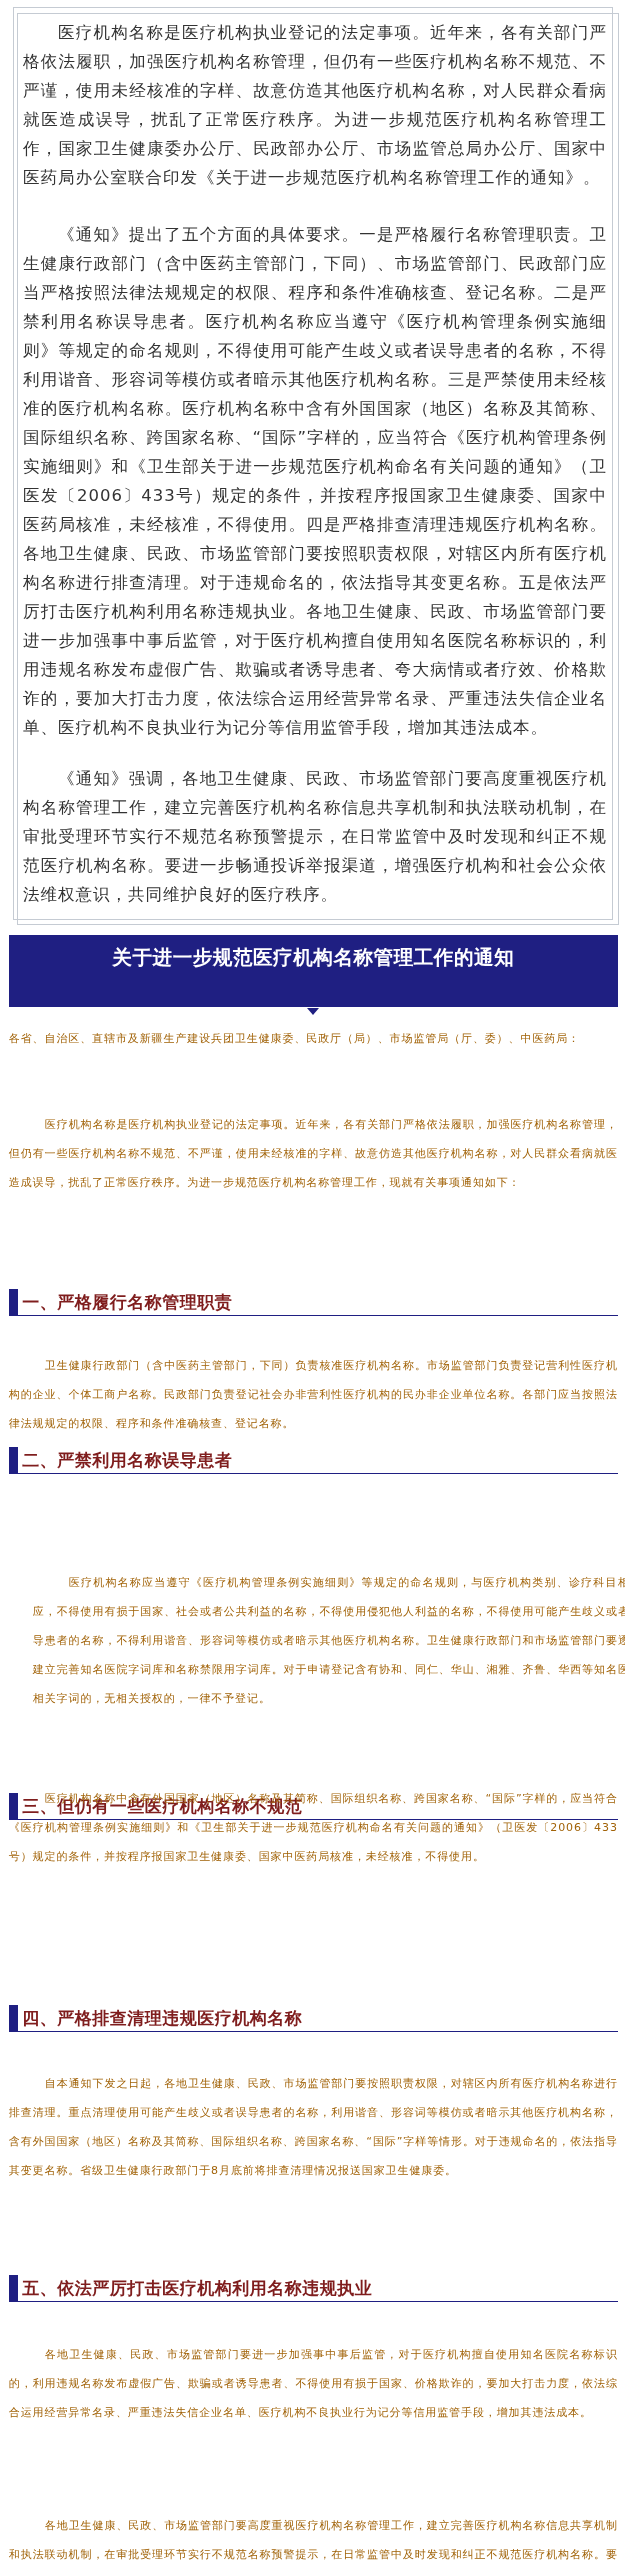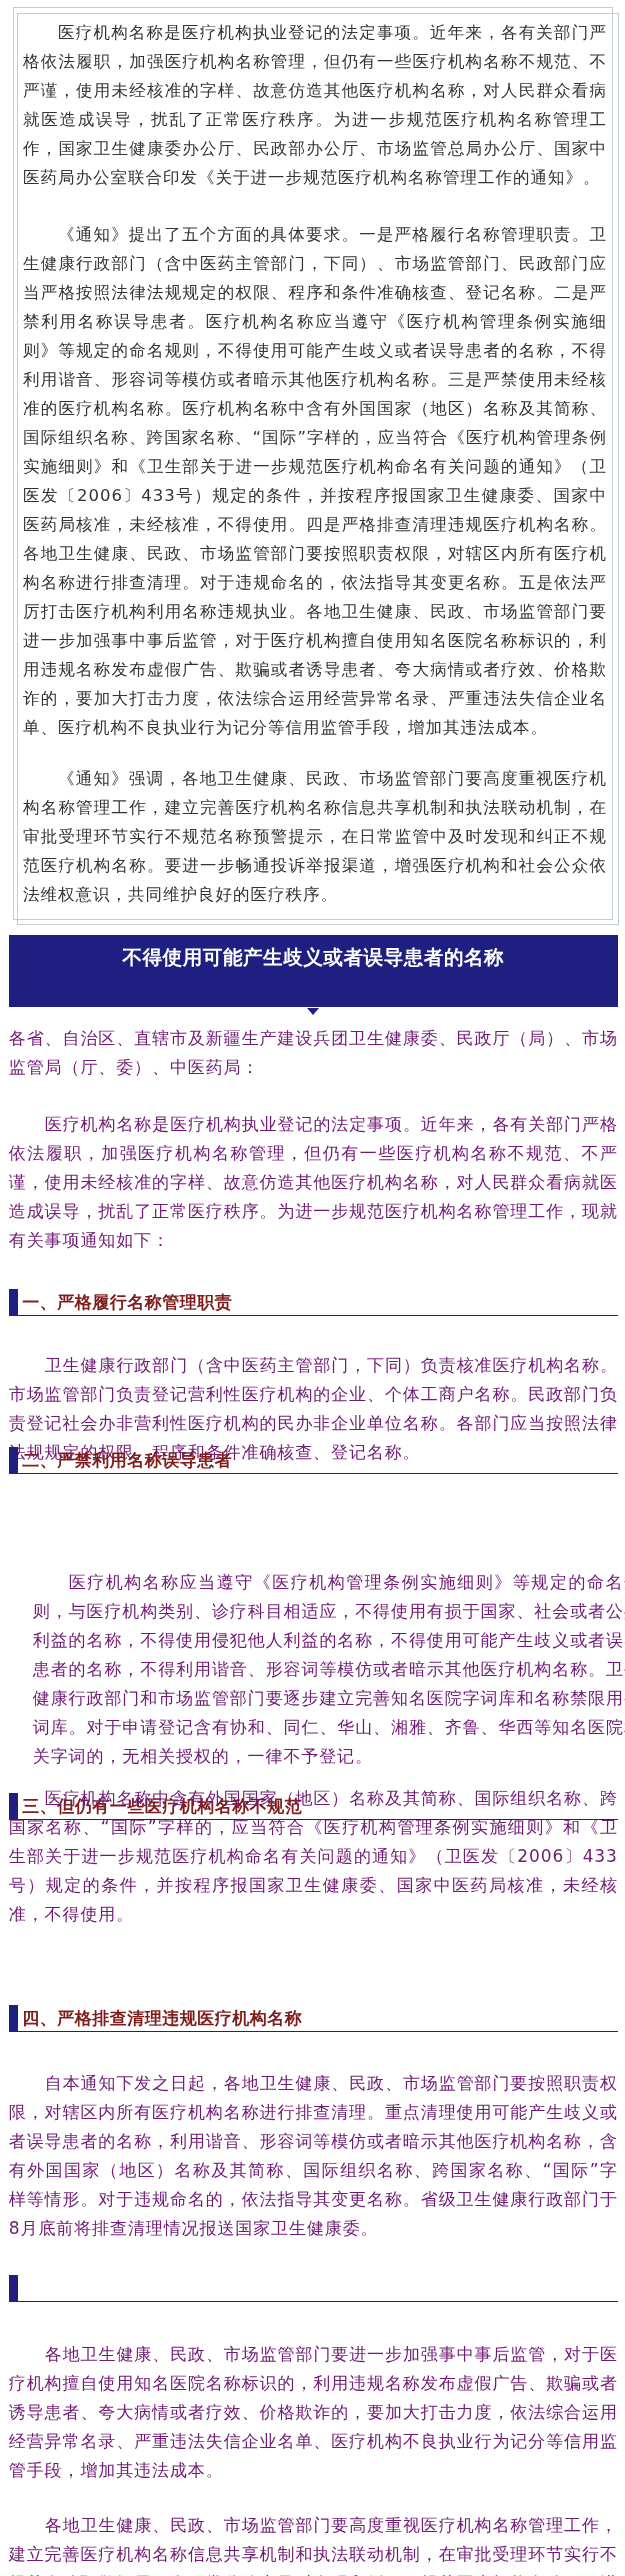--- a/index.html
+++ b/index.html
@@ -60,26 +60,26 @@
     position: absolute; left: 298px; bottom: -7.7px;
     width: 0; height: 0;
     border-left: 6.7px solid transparent;
     border-right: 6.7px solid transparent;
     border-top: 7.7px solid #1f1f82;
   }
 
   
   .body-para {
     left: 8.8px; width: 609px;
-    font-size: 17px;
+    font-size: 11px;
     line-height: 29px;
     letter-spacing: 0.9px;
     text-align: justify;
     margin: 0;
-    color: #701a75;
+    color: #a16207;
   }
   .indent { text-indent: 36px; }
 
   
   .section-heading {
     left: 8.8px; width: 609px; height: 27px;
     border-bottom: 1px solid #1f1f82;
     box-sizing: border-box;
   }
   .section-bar {
@@ -99,21 +99,21 @@
 <body>
 
 <div class="abs card-frame-outer"></div>
 <div class="abs card-frame-inner"></div>
 
 <p class="abs card-para" style="top:18px;">医疗机构名称是医疗机构执业登记的法定事项。近年来，各有关部门严格依法履职，加强医疗机构名称管理，但仍有一些医疗机构名称不规范、不严谨，使用未经核准的字样、故意仿造其他医疗机构名称，对人民群众看病就医造成误导，扰乱了正常医疗秩序。为进一步规范医疗机构名称管理工作，国家卫生健康委办公厅、民政部办公厅、市场监管总局办公厅、国家中医药局办公室联合印发《关于进一步规范医疗机构名称管理工作的通知》。</p>
 <p class="abs card-para" style="top:220px;">《通知》提出了五个方面的具体要求。一是严格履行名称管理职责。卫生健康行政部门（含中医药主管部门，下同）、市场监管部门、民政部门应当严格按照法律法规规定的权限、程序和条件准确核查、登记名称。二是严禁利用名称误导患者。医疗机构名称应当遵守《医疗机构管理条例实施细则》等规定的命名规则，不得使用可能产生歧义或者误导患者的名称，不得利用谐音、形容词等模仿或者暗示其他医疗机构名称。三是严禁使用未经核准的医疗机构名称。医疗机构名称中含有外国国家（地区）名称及其简称、国际组织名称、跨国家名称、“国际”字样的，应当符合《医疗机构管理条例实施细则》和《卫生部关于进一步规范医疗机构命名有关问题的通知》（卫医发〔2006〕433号）规定的条件，并按程序报国家卫生健康委、国家中医药局核准，未经核准，不得使用。四是严格排查清理违规医疗机构名称。各地卫生健康、民政、市场监管部门要按照职责权限，对辖区内所有医疗机构名称进行排查清理。对于违规命名的，依法指导其变更名称。五是依法严厉打击医疗机构利用名称违规执业。各地卫生健康、民政、市场监管部门要进一步加强事中事后监管，对于医疗机构擅自使用知名医院名称标识的，利用违规名称发布虚假广告、欺骗或者诱导患者、夸大病情或者疗效、价格欺诈的，要加大打击力度，依法综合运用经营异常名录、严重违法失信企业名单、医疗机构不良执业行为记分等信用监管手段，增加其违法成本。</p>
 <p class="abs card-para" style="top:764px;">《通知》强调，各地卫生健康、民政、市场监管部门要高度重视医疗机构名称管理工作，建立完善医疗机构名称信息共享机制和执法联动机制，在审批受理环节实行不规范名称预警提示，在日常监管中及时发现和纠正不规范医疗机构名称。要进一步畅通投诉举报渠道，增强医疗机构和社会公众依法维权意识，共同维护良好的医疗秩序。</p>
 
 <div class="abs banner">
-  <div class="banner-title">不得使用可能产生歧义或者误导患者的名称</div>
+  <div class="banner-title">关于进一步规范医疗机构名称管理工作的通知</div>
   <div class="banner-pointer"></div>
 </div>
 
 <p class="abs body-para" style="top:1024px;">各省、自治区、直辖市及新疆生产建设兵团卫生健康委、民政厅（局）、市场监管局（厅、委）、中医药局：</p>
 <p class="abs body-para indent" style="top:1110px;">医疗机构名称是医疗机构执业登记的法定事项。近年来，各有关部门严格依法履职，加强医疗机构名称管理，但仍有一些医疗机构名称不规范、不严谨，使用未经核准的字样、故意仿造其他医疗机构名称，对人民群众看病就医造成误导，扰乱了正常医疗秩序。为进一步规范医疗机构名称管理工作，现就有关事项通知如下：</p>
 
 <div class="abs section-heading" style="top:1289px;">
   <div class="section-bar"></div>
   <div class="section-title">一、严格履行名称管理职责</div>
 </div>
@@ -132,16 +132,17 @@
 <p class="abs body-para indent" style="top:1784px;">医疗机构名称中含有外国国家（地区）名称及其简称、国际组织名称、跨国家名称、“国际”字样的，应当符合《医疗机构管理条例实施细则》和《卫生部关于进一步规范医疗机构命名有关问题的通知》（卫医发〔2006〕433号）规定的条件，并按程序报国家卫生健康委、国家中医药局核准，未经核准，不得使用。</p>
 
 <div class="abs section-heading" style="top:2005px;">
   <div class="section-bar"></div>
   <div class="section-title">四、严格排查清理违规医疗机构名称</div>
 </div>
 <p class="abs body-para indent" style="top:2069px;">自本通知下发之日起，各地卫生健康、民政、市场监管部门要按照职责权限，对辖区内所有医疗机构名称进行排查清理。重点清理使用可能产生歧义或者误导患者的名称，利用谐音、形容词等模仿或者暗示其他医疗机构名称，含有外国国家（地区）名称及其简称、国际组织名称、跨国家名称、“国际”字样等情形。对于违规命名的，依法指导其变更名称。省级卫生健康行政部门于8月底前将排查清理情况报送国家卫生健康委。</p>
 
 <div class="abs section-heading" style="top:2275px;">
   <div class="section-bar"></div>
+  <div class="section-title">五、依法严厉打击医疗机构利用名称违规执业</div>
 </div>
-<p class="abs body-para indent" style="top:2340px;">各地卫生健康、民政、市场监管部门要进一步加强事中事后监管，对于医疗机构擅自使用知名医院名称标识的，利用违规名称发布虚假广告、欺骗或者诱导患者、夸大病情或者疗效、价格欺诈的，要加大打击力度，依法综合运用经营异常名录、严重违法失信企业名单、医疗机构不良执业行为记分等信用监管手段，增加其违法成本。</p>
+<p class="abs body-para indent" style="top:2340px;">各地卫生健康、民政、市场监管部门要进一步加强事中事后监管，对于医疗机构擅自使用知名医院名称标识的，利用违规名称发布虚假广告、欺骗或者诱导患者、不得使用有损于国家、价格欺诈的，要加大打击力度，依法综合运用经营异常名录、严重违法失信企业名单、医疗机构不良执业行为记分等信用监管手段，增加其违法成本。</p>
 <p class="abs body-para indent" style="top:2511px;">各地卫生健康、民政、市场监管部门要高度重视医疗机构名称管理工作，建立完善医疗机构名称信息共享机制和执法联动机制，在审批受理环节实行不规范名称预警提示，在日常监管中及时发现和纠正不规范医疗机构名称。要进一步畅通投诉举报渠道，增强医疗机构和社会公众依法维权意识，共同维护良好的医疗秩序。</p>
 
 
 </body></html>

